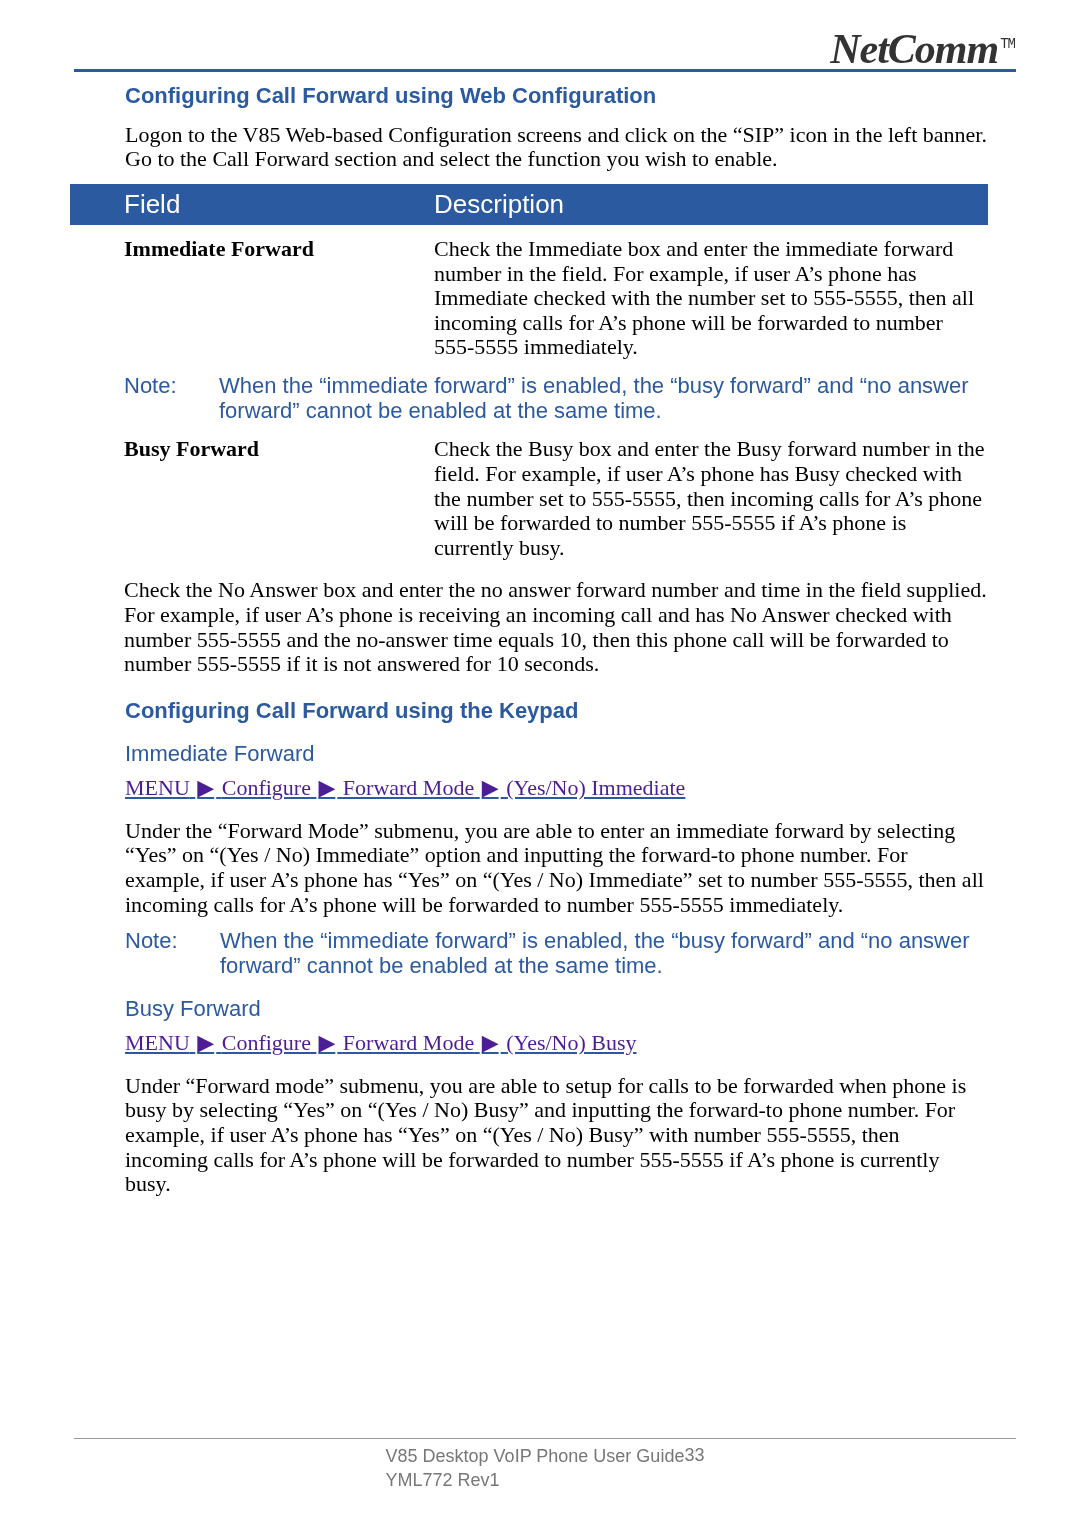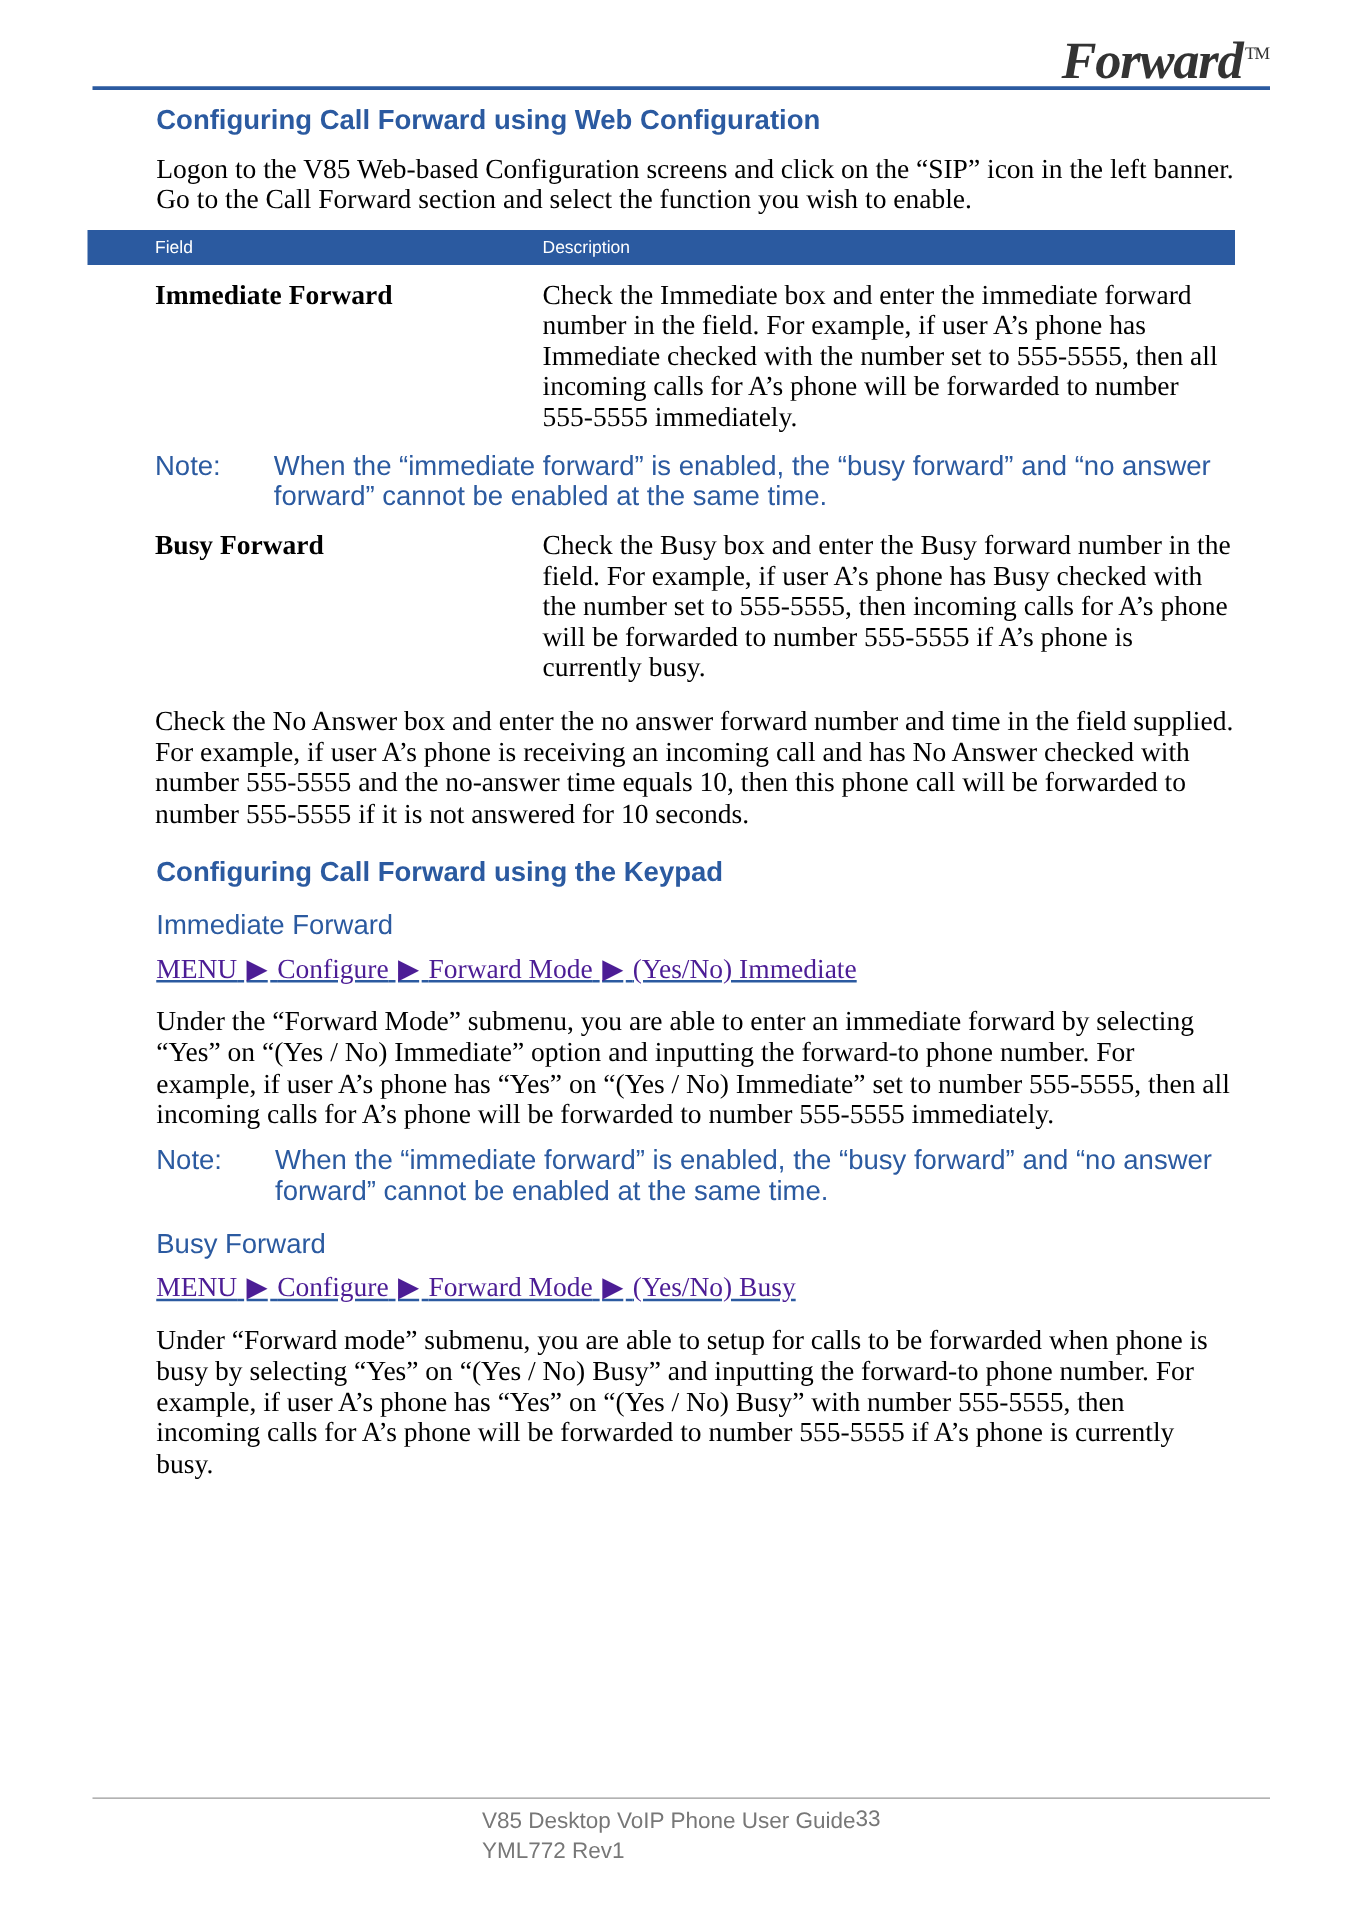--- a/index.html
+++ b/index.html
@@ -16,21 +16,21 @@
     top: 25px;
     right: 65px;
     font-family: "Brush Script MT", cursive;
     font-style: italic;
     font-weight: bold;
     font-size: 42px;
     color: #333;
     letter-spacing: -1px;
   }
   .logo .tm {
-    font-family: Liberation Serif, serif;
+    font-family: Liberation Mono, monospace;
     font-size: 14px;
     font-style: normal;
     vertical-align: super;
     margin-left: 2px;
     font-weight: normal;
   }
   .top-rule {
     position: absolute;
     top: 69px;
     left: 74px;
@@ -63,21 +63,21 @@
   }
   .para {
     font-size: 22px;
     margin-bottom: 12px;
   }
   .table-wrap { margin-left: -55px; margin-right: 0; }
   .table-header {
     background: #2b5aa0;
     color: #fff;
     font-family: Arial, sans-serif;
-    font-size: 14px;
+    font-size: 26px;
     display: flex;
     margin-top: 8px;
   }
   .th-field { width: 364px; padding: 6px 0 6px 54px; }
   .th-desc { flex: 1; padding: 6px 0 6px 0; }
   .table-row { display: flex; margin-top: 12px; margin-left: 54px; }
   .td-field { width: 310px; font-weight: bold; font-size: 22px; padding-right: 10px; }
   .td-desc { flex: 1; font-size: 22px; }
   .note-row { display: flex; margin-top: 14px; margin-left: 54px; margin-bottom: 14px; }
   .note-label {
@@ -131,21 +131,21 @@
     font-size: 18px;
     color: #777;
   }
   .footer-left { line-height: 1.3; }
   .footer-page { }
 </style>
 </head>
 <body>
 
 <div class="logo">
-  <span>Forward</span><span class="tm">TM</span>
+  <span>NetComm</span><span class="tm">TM</span>
 </div>
 <div class="top-rule"></div>
 
 <div class="content">
 
   <div class="h2">Configuring Call Forward using Web Configuration</div>
   <div class="para">Logon to the V85 Web-based Configuration screens and click on the “SIP” icon in the left banner.  Go to the Call Forward section and select the function you wish to enable.</div>
 
   <div class="table-wrap">
     <div class="table-header">

